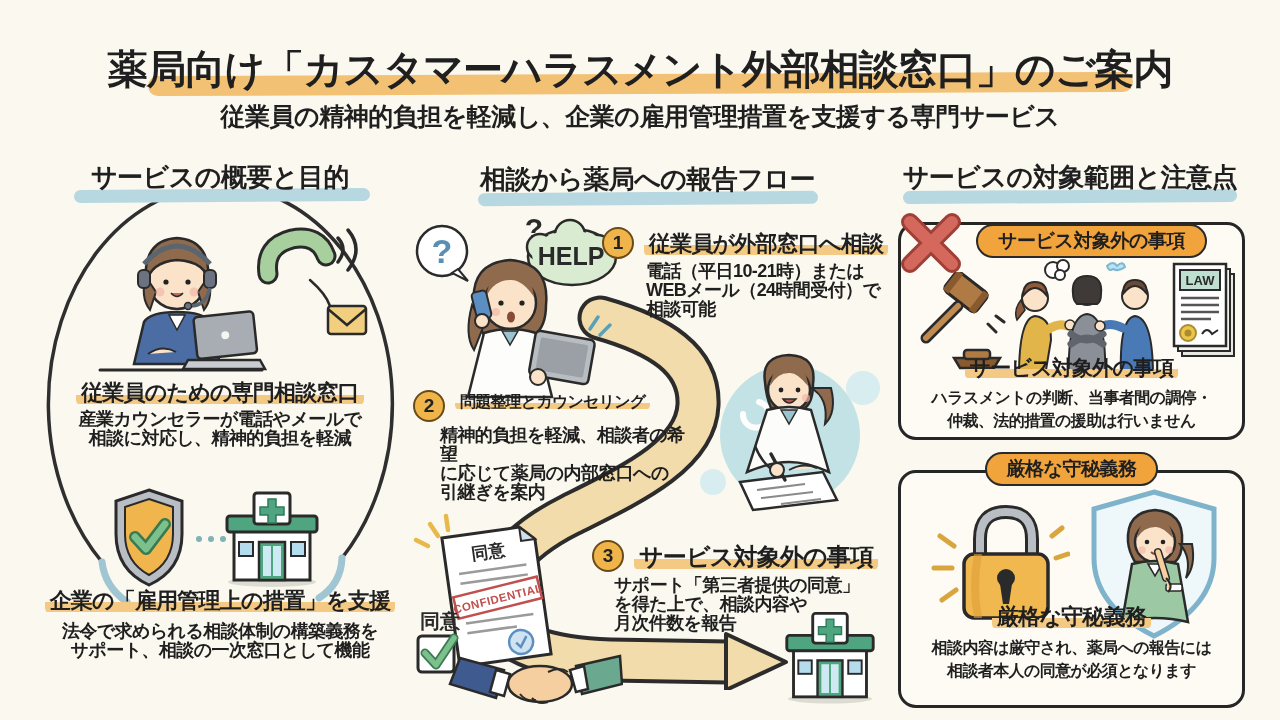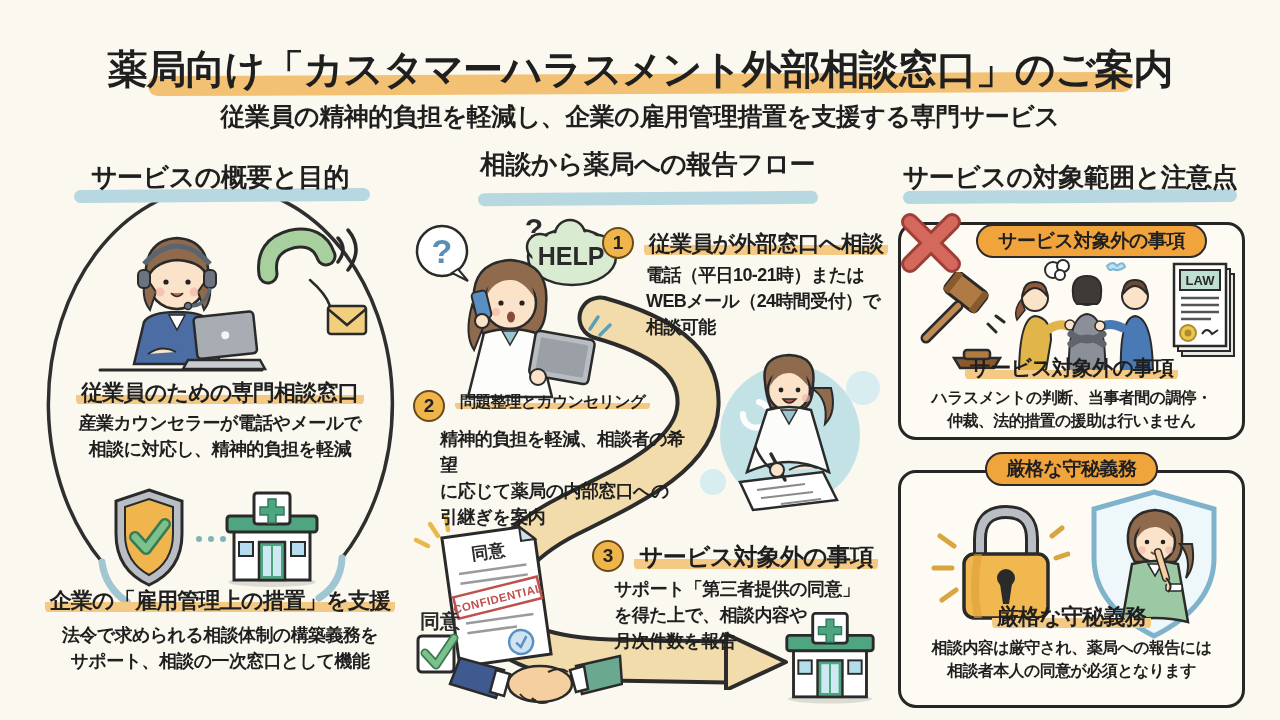--- a/index.html
+++ b/index.html
@@ -22,24 +22,24 @@
   .subtitle{left:0;top:100px;width:1280px;font-size:25px;font-weight:800;
             text-align:center;letter-spacing:-.5px;z-index:3;}
 
   
   .colhead{font-size:26px;font-weight:800;letter-spacing:-.5px;z-index:3;}
   .swoosh-blue{height:13px;background:#b7d8e0;border-radius:7px;z-index:2;
                transform:rotate(-.4deg);}
 
   
   .hl-y{background:linear-gradient(to bottom,transparent 58%,#f3c983 58%,#f3c983 97%,transparent 97%);
-        padding:0 5px;border-radius:5px;font-family:Liberation Serif, serif;}
+        padding:0 5px;border-radius:5px;}
 
   .h2{font-size:22px;font-weight:800;letter-spacing:-.8px;z-index:3;}
-  .body-txt{font-size:18px;font-weight:700;line-height:26px;letter-spacing:-.6px;z-index:3;}
+  .body-txt{font-size:18px;font-weight:700;line-height:19px;letter-spacing:-.6px;z-index:3;}
   .body-sm{font-size:16px;font-weight:700;line-height:23px;letter-spacing:-.6px;z-index:3;}
 
   
   .numc{width:32px;height:32px;border-radius:50%;background:#f0b54a;
         border:2.5px solid #6b4a1a;display:flex;align-items:center;justify-content:center;
         font-size:19px;font-weight:800;color:#222;z-index:3;}
 
   
   .card{border:3.5px solid #262626;border-radius:18px;background:#fdfbf3;z-index:1;}
   .badge{display:inline-block;background:#f1a33c;border:2.5px solid #2a2a2a;
@@ -141,21 +141,21 @@
     <rect x="69" y="52" width="14" height="14" fill="#b5dcec" stroke="#2a2a2a" stroke-width="2"></rect>
   </svg>
 
   <div class="abs ctr body-txt pre" style="left:20px;top:622px;width:400px;">法令で求められる相談体制の構築義務を
 サポート、相談の一次窓口として機能</div>
   <div class="abs ctr h2" style="left:20px;top:586px;width:400px;z-index:3;">
     <span class="hl-y">企業の「雇用管理上の措置」を支援</span>
   </div>
 
   <div class="abs swoosh-blue" style="left:478px;top:192px;width:340px;"></div>
-  <div class="abs colhead ctr" style="left:430px;top:147px;width:435px;">相談から薬局への報告フロー</div>
+  <div class="abs colhead ctr" style="left:430px;top:162px;width:435px;">相談から薬局への報告フロー</div>
 
   <svg class="abs" style="left:410px;top:200px;z-index:1;" width="480" height="490" viewBox="0 0 480 490">
     <path d="M 190 118 C 250 135 290 160 288 205 C 286 255 220 285 160 315 C 100 345 75 385 85 415 C 95 445 140 458 200 460 L 318 462" fill="none" stroke="#2c2c2c" stroke-width="45" stroke-linecap="round" stroke-linejoin="round"></path>
     <path d="M 190 118 C 250 135 290 160 288 205 C 286 255 220 285 160 315 C 100 345 75 385 85 415 C 95 445 140 458 200 460 L 318 462" fill="none" stroke="#f3dcab" stroke-width="37" stroke-linecap="round" stroke-linejoin="round"></path>
     <path d="M 316 434 L 316 490 L 376 462 Z" fill="#f3dcab" stroke="#2c2c2c" stroke-width="4" stroke-linejoin="round"></path>
   </svg>
 
   <svg class="abs" style="left:412px;top:205px;z-index:2;" width="215" height="195" viewBox="0 0 215 195">
     <circle cx="30" cy="46" r="25" fill="#ffffff" stroke="#2a2a2a" stroke-width="2.5"></circle>
     <path d="M46 64 L56 76 L40 68 Z" fill="#ffffff" stroke="#2a2a2a" stroke-width="2"></path>

